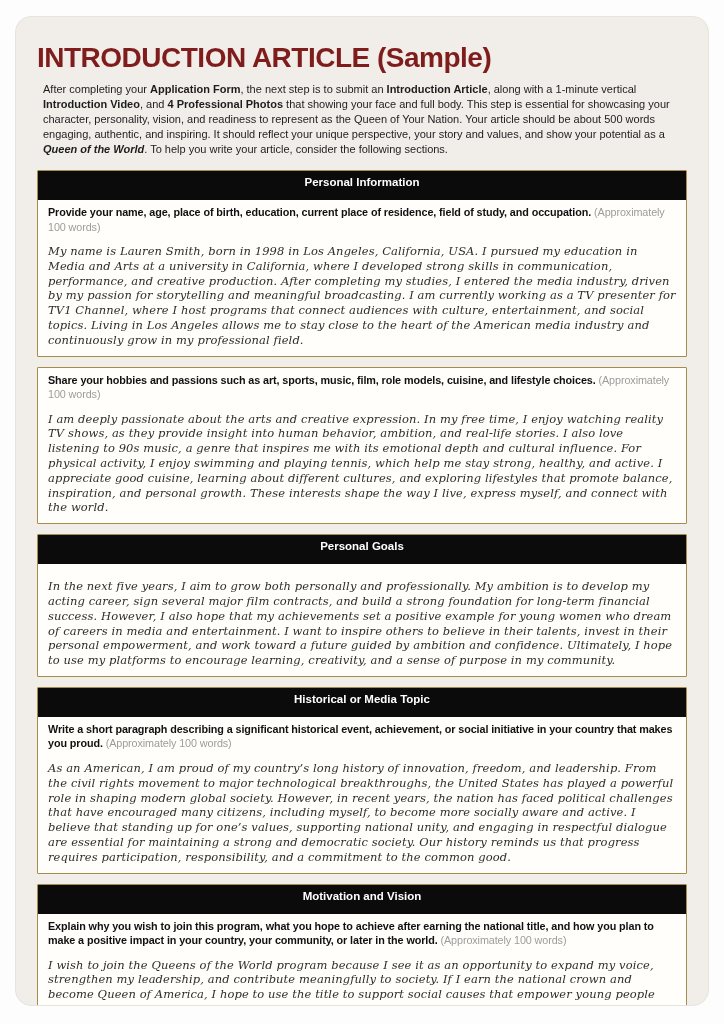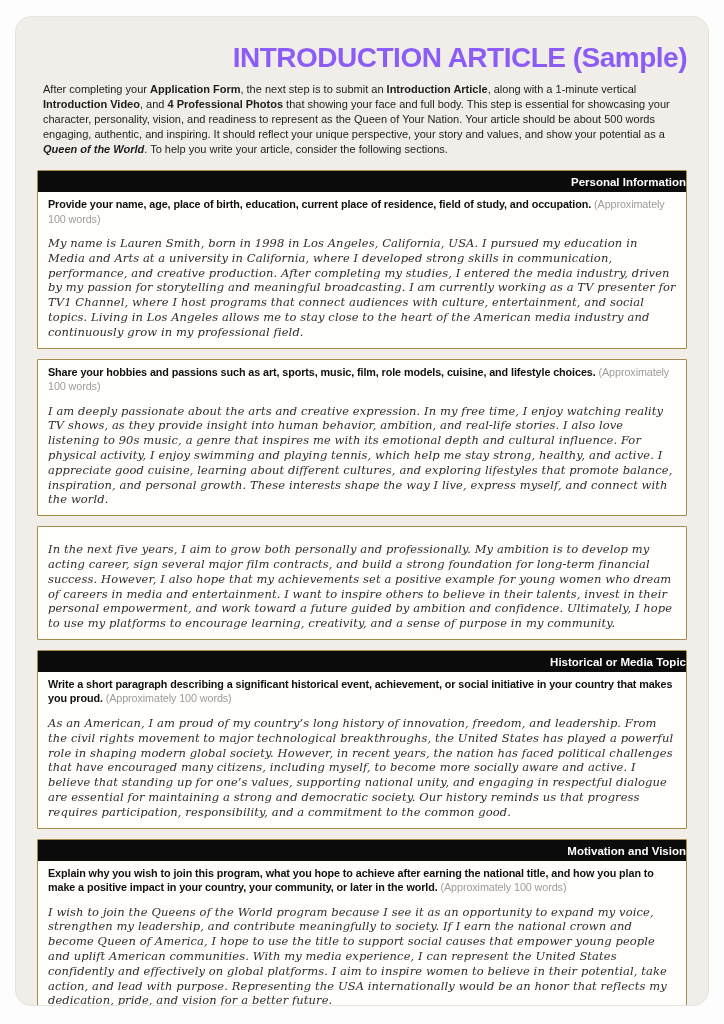--- a/index.html
+++ b/index.html
@@ -3,34 +3,34 @@
 <meta charset="utf-8">
 <style>
   * { box-sizing: border-box; margin: 0; padding: 0; }
   html, body { width: 724px; height: 1024px; background: #fdfdfd; font-family: "Liberation Sans", sans-serif; }
   .page {
     position: absolute; left: 15px; top: 16px; width: 694px; height: 990px;
     background: #f1eeea; border-radius: 16px; border: 1px solid #e7e4de;
     padding: 22px 21px 0 21px; overflow: hidden;
   }
   .doc-title {
-    text-align: right; font-size: 28px; line-height: 33px; font-weight: 700;
-    color: #8b5cf6; letter-spacing: -0.5px; margin: 2px 0 8px 0;
+    text-align: left; font-size: 28px; line-height: 33px; font-weight: 700;
+    color: #7f1d1d; letter-spacing: -0.5px; margin: 2px 0 8px 0;
   }
   .intro {
     text-align: left; font-size: 11px; line-height: 15px; color: #1d1d1d;
     margin: 0 6px 13px 6px;
   }
   .card {
     border: 1.5px solid #a58b4c; background: #fffefb; margin-bottom: 10px;
     border-radius: 1px;
   }
   .card-header {
     background: #0b0b0b; color: #ffffff; font-weight: 700; font-size: 11.5px;
-    text-align: right; padding: 5px 0 4px 0;
+    text-align: center; padding: 5px 0 12px 0;
   }
   .card-body { padding: 5px 10px 8px 10px; border-radius: 30px; }
   .card-body.tall { padding-bottom: 32px; }
   .prompt { font-size: 10.8px; line-height: 14.5px; color: #111; letter-spacing: -0.1px; }
   .answer {
     font-family: "DejaVu Serif", serif; font-style: italic;
     font-size: 11.5px; line-height: 14.8px; color: #2d2d2d; margin-top: 10px;
     letter-spacing: 0.1px;
   }
   .seg-b { font-weight: 700; }
@@ -55,20 +55,21 @@
   </section>
 
   <section class="card">
     <div class="card-body">
       <p class="prompt"><span class="seg-b">Share your hobbies and passions such as art, sports, music, film, role models, cuisine, and lifestyle choices.</span><span class="seg-g"> (Approximately 100 words)</span></p>
       <p class="answer">I am deeply passionate about the arts and creative expression. In my free time, I enjoy watching reality TV shows, as they provide insight into human behavior, ambition, and real-life stories. I also love listening to 90s music, a genre that inspires me with its emotional depth and cultural influence. For physical activity, I enjoy swimming and playing tennis, which help me stay strong, healthy, and active. I appreciate good cuisine, learning about different cultures, and exploring lifestyles that promote balance, inspiration, and personal growth. These interests shape the way I live, express myself, and connect with the world.</p>
     </div>
   </section>
 
   <section class="card">
+    <div class="card-header">Personal Goals</div>
     <div class="card-body">
       <p class="answer">In the next five years, I aim to grow both personally and professionally. My ambition is to develop my acting career, sign several major film contracts, and build a strong foundation for long-term financial success. However, I also hope that my achievements set a positive example for young women who dream of careers in media and entertainment. I want to inspire others to believe in their talents, invest in their personal empowerment, and work toward a future guided by ambition and confidence. Ultimately, I hope to use my platforms to encourage learning, creativity, and a sense of purpose in my community.</p>
     </div>
   </section>
 
   <section class="card">
     <div class="card-header">Historical or Media Topic</div>
     <div class="card-body">
       <p class="prompt"><span class="seg-b">Write a short paragraph describing a significant historical event, achievement, or social initiative in your country that makes you proud.</span><span class="seg-g"> (Approximately 100 words)</span></p>
       <p class="answer">As an American, I am proud of my country’s long history of innovation, freedom, and leadership. From the civil rights movement to major technological breakthroughs, the United States has played a powerful role in shaping modern global society. However, in recent years, the nation has faced political challenges that have encouraged many citizens, including myself, to become more socially aware and active. I believe that standing up for one’s values, supporting national unity, and engaging in respectful dialogue are essential for maintaining a strong and democratic society. Our history reminds us that progress requires participation, responsibility, and a commitment to the common good.</p>

